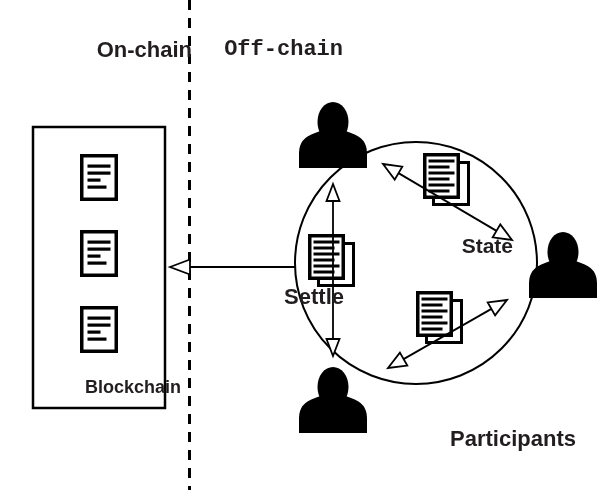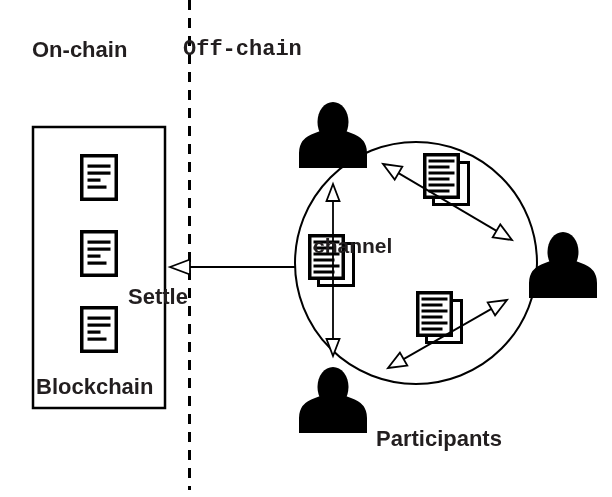--- a/index.html
+++ b/index.html
@@ -3,26 +3,26 @@
 <meta charset="utf-8">
 <style>
   html,body{margin:0;padding:0;background:#fff;}
   .canvas{
     position:relative;width:612px;height:497px;background:#ffffff;
     overflow:hidden;font-family:"Liberation Sans",sans-serif;
   }
   .canvas svg{position:absolute;left:0;top:0;}
   .lbl{
     position:absolute;font-weight:bold;color:#221e1f;
-    text-align:left;white-space:nowrap;
+    text-align:right;white-space:nowrap;
   }
   .lbl-region{font-size:22px;line-height:24px;}
   .lbl-two-line{font-size:22px;line-height:26px;}
   .lbl-state{font-size:21px;line-height:27px;}
-  .lbl-small{font-size:22px;line-height:20px;}
+  .lbl-small{font-size:18px;line-height:20px;}
 </style>
 </head>
 <body>
 
 <div class="canvas">
 
   <svg width="612" height="497" viewBox="0 0 612 497">
     <defs>
       <g id="docSingle">
         <rect x="1.75" y="1.75" width="34.5" height="43.5" fill="#fff" stroke="#000" stroke-width="3.5"></rect>
@@ -87,25 +87,25 @@
 
     <use href="#person" transform="translate(299,102)"></use>
     <use href="#person" transform="translate(529,232)"></use>
     <use href="#person" transform="translate(299,367)"></use>
   </svg>
 
   <div class="lbl lbl-region" style="left:32px;top:38px;width:160px;">On-chain</div>
 
   <div class="lbl lbl-region" style="left:183px;top:38px;width:160px;font-family:Liberation Mono, monospace;">Off-chain</div>
 
-  <div class="lbl lbl-two-line" style="left:128px;top:284px;width:200px;">
+  <div class="lbl lbl-two-line" style="left:144px;top:284px;width:200px;">
     <div>Settle</div>
   </div>
 
   <div class="lbl lbl-state" style="left:313px;top:232px;width:200px;">
-    <div>channel</div>
+    <div>State</div>
   </div>
 
   <div class="lbl lbl-small" style="left:36px;top:377px;width:145px;">Blockchain</div>
 
   <div class="lbl lbl-region" style="left:376px;top:427px;width:200px;">Participants</div>
 
 </div>
 
 </body></html>

